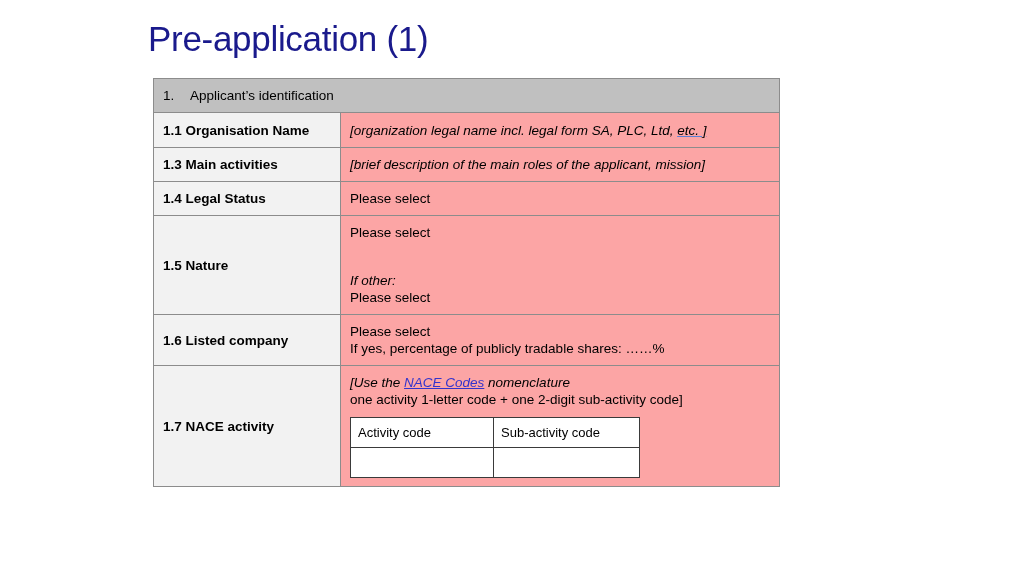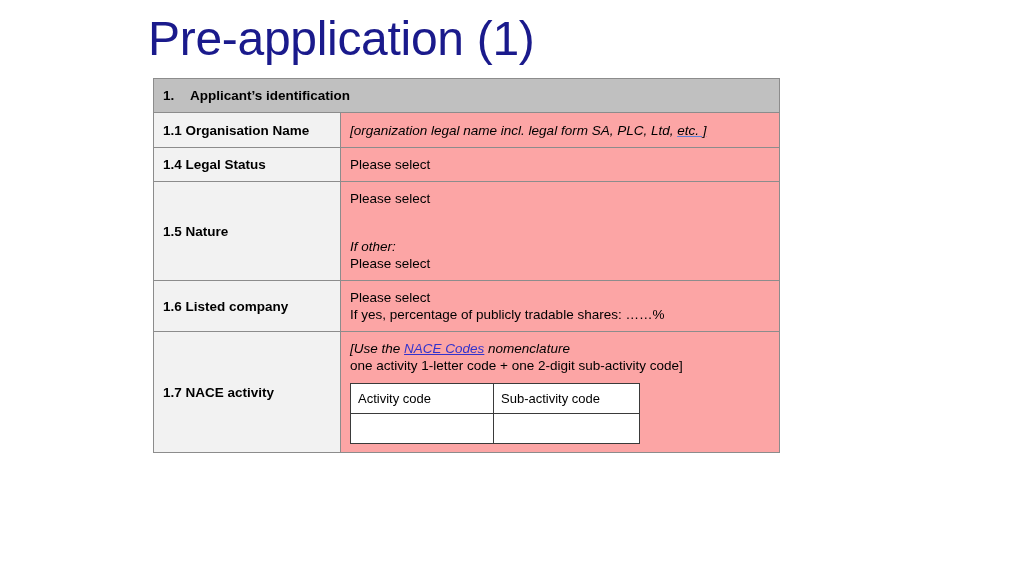--- a/index.html
+++ b/index.html
@@ -19,21 +19,21 @@
     position: absolute;
     inset: 0;
     background: #ffffff;
   }
 
   
   .slide-title {
     position: absolute;
     left: 148px;
     top: 14px;
-    font-size: 48px;
+    font-size: 35px;
     line-height: 50px;
     font-weight: 400;
     color: #1a1a8c;
     letter-spacing: -0.3px;
     white-space: nowrap;
   }
 
   
   .form-table {
     position: absolute;
@@ -48,21 +48,21 @@
     border: 1px solid #8c8c8c;
     vertical-align: middle;
     padding: 8px 9px;
     font-size: 13.5px;
     line-height: 17px;
     color: #000000;
   }
 
   .hdr-cell {
     background: #c0c0c0;
-    font-weight: bold;
+    font-weight: normal;
     font-size: 13.5px;
     padding: 11px 9px 11px 12px;
     color: #000000;
   }
   .hdr-num {
     display: inline-block;
     width: 27px;
   }
 
   .label-cell {
@@ -159,20 +159,26 @@
       </tr>
 
       <tr class="r-11">
         <td class="label-cell label-mid">1.1 Organisation Name</td>
         <td class="value-cell label-mid">
           <span class="ph">[organization legal name incl. legal form SA, PLC, Ltd, </span><span class="ph squiggle">etc. ]</span>
         </td>
       </tr>
 
 
+      <tr class="r-13">
+        <td class="label-cell label-mid">1.3 Main activities</td>
+        <td class="value-cell label-mid">
+          <span class="ph">[brief description of the main roles of the applicant, mission]</span>
+        </td>
+      </tr>
 
       <tr class="r-14">
         <td class="label-cell label-mid">1.4 Legal Status</td>
         <td class="value-cell label-mid">
           <span>Please select</span>
         </td>
       </tr>
 
       <tr class="r-15">
         <td class="label-cell label-mid">1.5 Nature</td>

